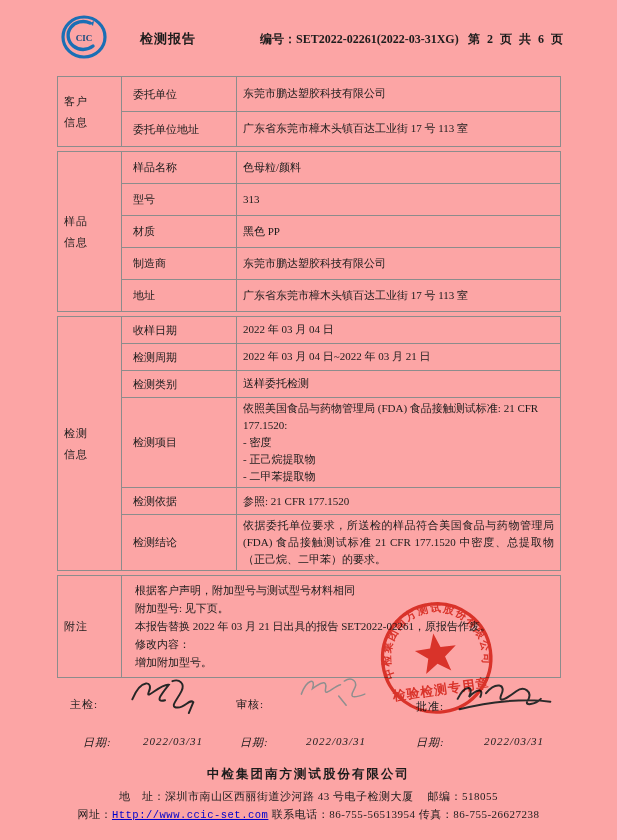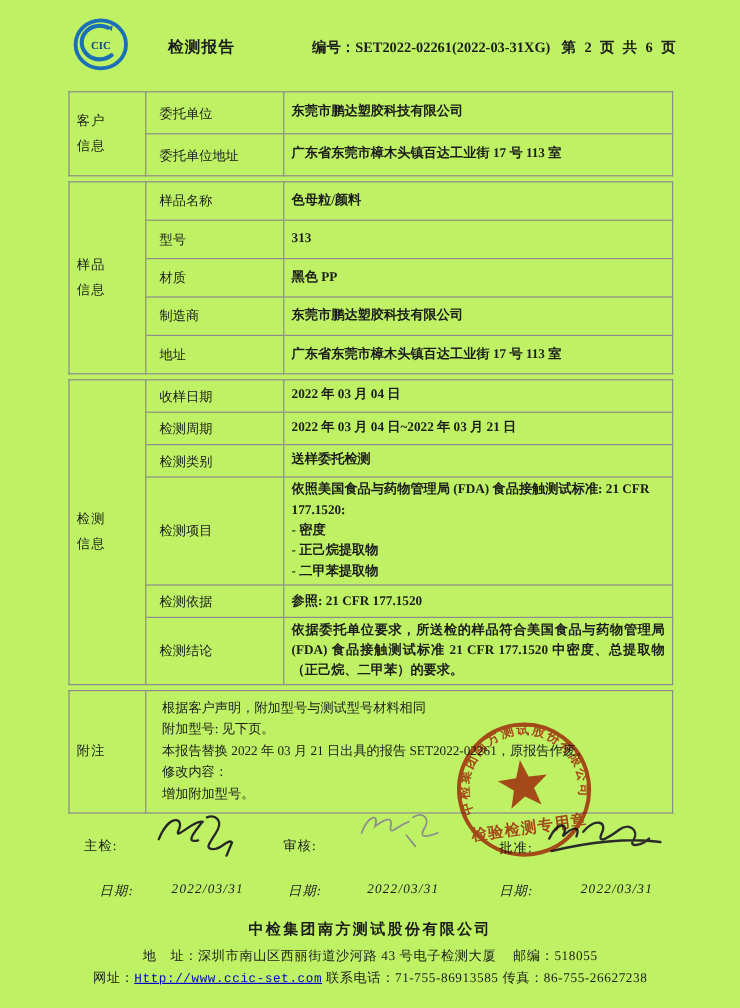--- a/index.html
+++ b/index.html
@@ -1,33 +1,33 @@
 <!DOCTYPE html>
 <html><head>
 <meta charset="utf-8">
 <style>
   html,body{margin:0;padding:0;background:#fff;}
   .page{
-    position:relative;width:617px;height:840px;background:#bef264;
+    position:relative;width:617px;height:840px;background:#fca5a5;
     font-family:"Liberation Serif","DejaVu Serif",serif;
     color:#1c1c1c;overflow:hidden;
   }
   
   .hdr{position:absolute;top:0;left:0;width:617px;height:76px;}
   .logo{position:absolute;left:60px;top:14px;width:48px;height:46px;}
   .hdr-title{position:absolute;left:140px;top:30px;font-size:13px;font-weight:bold;letter-spacing:1px;}
   .hdr-no{position:absolute;left:236px;top:31px;font-size:12px;font-weight:bold;margin-left:24px;}
   .hdr-pages{position:absolute;left:468px;top:31px;font-size:12px;font-weight:bold;letter-spacing:2px;}
   
   .tables{position:absolute;top:76px;left:57px;width:504px;}
   table{border-collapse:collapse;table-layout:fixed;width:504px;margin:0 0 4px 0;}
   td{border:1px solid #8c8c8c;font-size:11px;vertical-align:middle;padding:2px 6px;}
   td.sec{width:51px;text-align:left;white-space:pre-line;line-height:1.9;letter-spacing:1px;}
   td.fld{width:97px;padding-left:11px;}
-  td.val{line-height:1.55;font-weight:bold;}
+  td.val{line-height:1.55;}
   .s1 tr{height:35px;}
   .s2 tr{height:32px;}
   .s3 tr{height:27px;}
   .s3 tr.tall{height:86px;}
   .s3 tr.mid{height:52px;}
   td.pre{white-space:pre-line;}
   td.just{text-align:justify;}
   .s4 td.note{padding:6px 6px 6px 13px;line-height:1.62;white-space:pre-line;height:84px;}
   
   .signoff{position:absolute;left:0;top:0;width:617px;height:840px;pointer-events:none;}
@@ -188,18 +188,18 @@
     <text x="57" y="95" text-anchor="middle" font-size="12.5" font-weight="bold" fill="#d93a2b" letter-spacing="1" font-family="Liberation Serif, serif">检验检测专用章</text>
   </svg>
 
   <div class="footer">
     <div class="f-company">中检集团南方测试股份有限公司</div>
     <div class="f-line">
       <span>地　址：</span><span>深圳市南山区西丽街道沙河路 43 号电子检测大厦</span><span class="gap"></span><span>邮编：</span><span>518055</span>
     </div>
     <div class="f-line">
       <span>网址：</span><a class="f-link" href="#">Http://www.ccic-set.com</a>
-      <span>联系电话：</span><span>71-755-86913585</span>
+      <span>联系电话：</span><span>86-755-56513954</span>
       <span>传真：</span><span>86-755-26627238</span>
     </div>
   </div>
 
 </div>
 
 </body></html>

